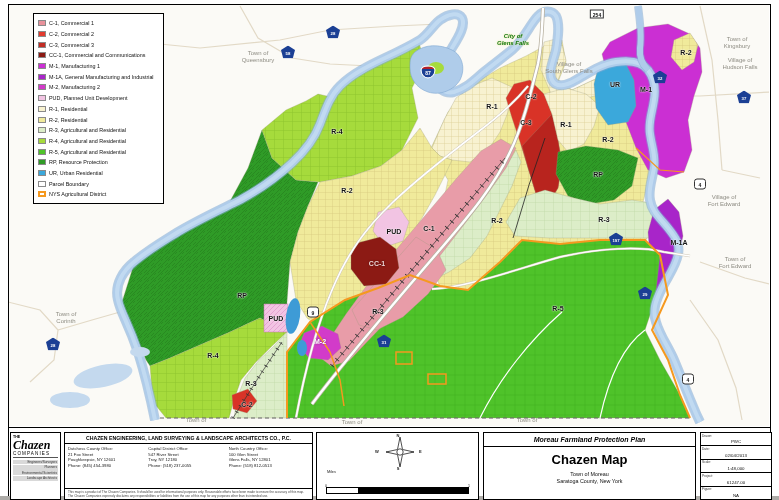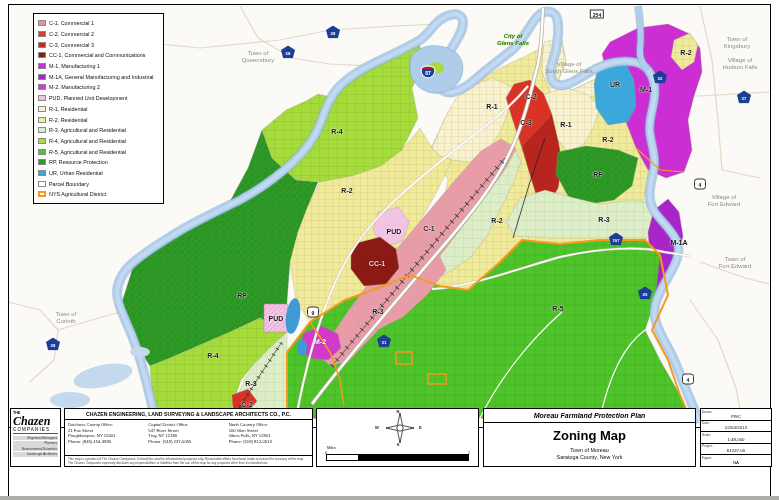--- a/index.html
+++ b/index.html
@@ -28,21 +28,21 @@
   .sh{position:absolute;transform:translate(-50%,-50%);display:flex;align-items:center;justify-content:center;
     z-index:4;font-weight:bold;color:#fff;}
   .sh.pent{width:14px;height:13px;background:#1b3f94;font-size:4.3px;padding-top:2px;box-sizing:border-box;
     clip-path:polygon(50% 0,100% 35%,84% 100%,16% 100%,0 35%);}
   .sh.i{width:15px;height:13px;font-size:5px;background:linear-gradient(#b3202a 0 3px,#1b3f94 3px);
     border-radius:45% 45% 50% 50%/35% 35% 65% 65%;border:0.5px solid #fff;box-sizing:border-box;}
   .sh.us{width:12px;height:11px;background:#fff;color:#111;font-size:5px;border:1px solid #333;border-radius:3px;box-sizing:border-box;}
   .sh.rect{height:9px;background:#fff;color:#111;font-size:5px;border:1px solid #333;padding:0 2px;box-sizing:border-box;}
 
   
-  .fbox{position:absolute;top:408px;height:59px;border:1px solid #000;background:#fff;box-sizing:border-box;z-index:6;}
+  .fbox{position:absolute;top:432px;height:68px;border:1px solid #000;background:#fff;box-sizing:border-box;z-index:6;}
   .logo{left:10px;width:51px;padding:2px 2px;}
   .logo .the{font-size:3.6px;font-weight:bold;}
   .logo .nm{font-family:"Liberation Serif",serif;font-style:italic;font-weight:bold;font-size:12px;line-height:12px;}
   .logo .co{font-size:4.6px;letter-spacing:1.1px;border-bottom:0.5px solid #555;padding-bottom:1px;margin-bottom:1.5px;}
   .logo .tag{font-size:3.2px;color:#333;background:#d9d9d9;margin:0.7px 0;padding:0.4px 1px;text-align:right;}
   .addr{left:64px;width:249px;}
   .addr .hd{font-size:5.2px;font-weight:bold;text-align:center;border-bottom:0.8px solid #000;padding:2px 0 1.5px;}
   .offices{display:flex;padding:2px 3px 0;}
   .off{flex:1;font-size:4.2px;line-height:1.35;color:#222;}
   .off .on{margin-bottom:0.5px;}
@@ -467,21 +467,21 @@
     <span class="stick" style="left:8px;">0</span>
     <span class="stick" style="right:8px;">1</span>
     <div class="sbar">
         <span class="w"></span>
         <span class="b"></span>
       </div>
   </div>
 
   <div class="fbox titleb">
     <div class="plan">Moreau Farmland Protection Plan</div>
-    <div class="ttl">Zoning Map</div>
+    <div class="ttl">Chazen Map</div>
     <div class="twn">
       <div>Town of Moreau</div>
       <div>Saratoga County, New York</div>
     </div>
   </div>
 
   <div class="fbox fields">
 
       <div class="frow">
         <span class="flab">Drawn:</span>

